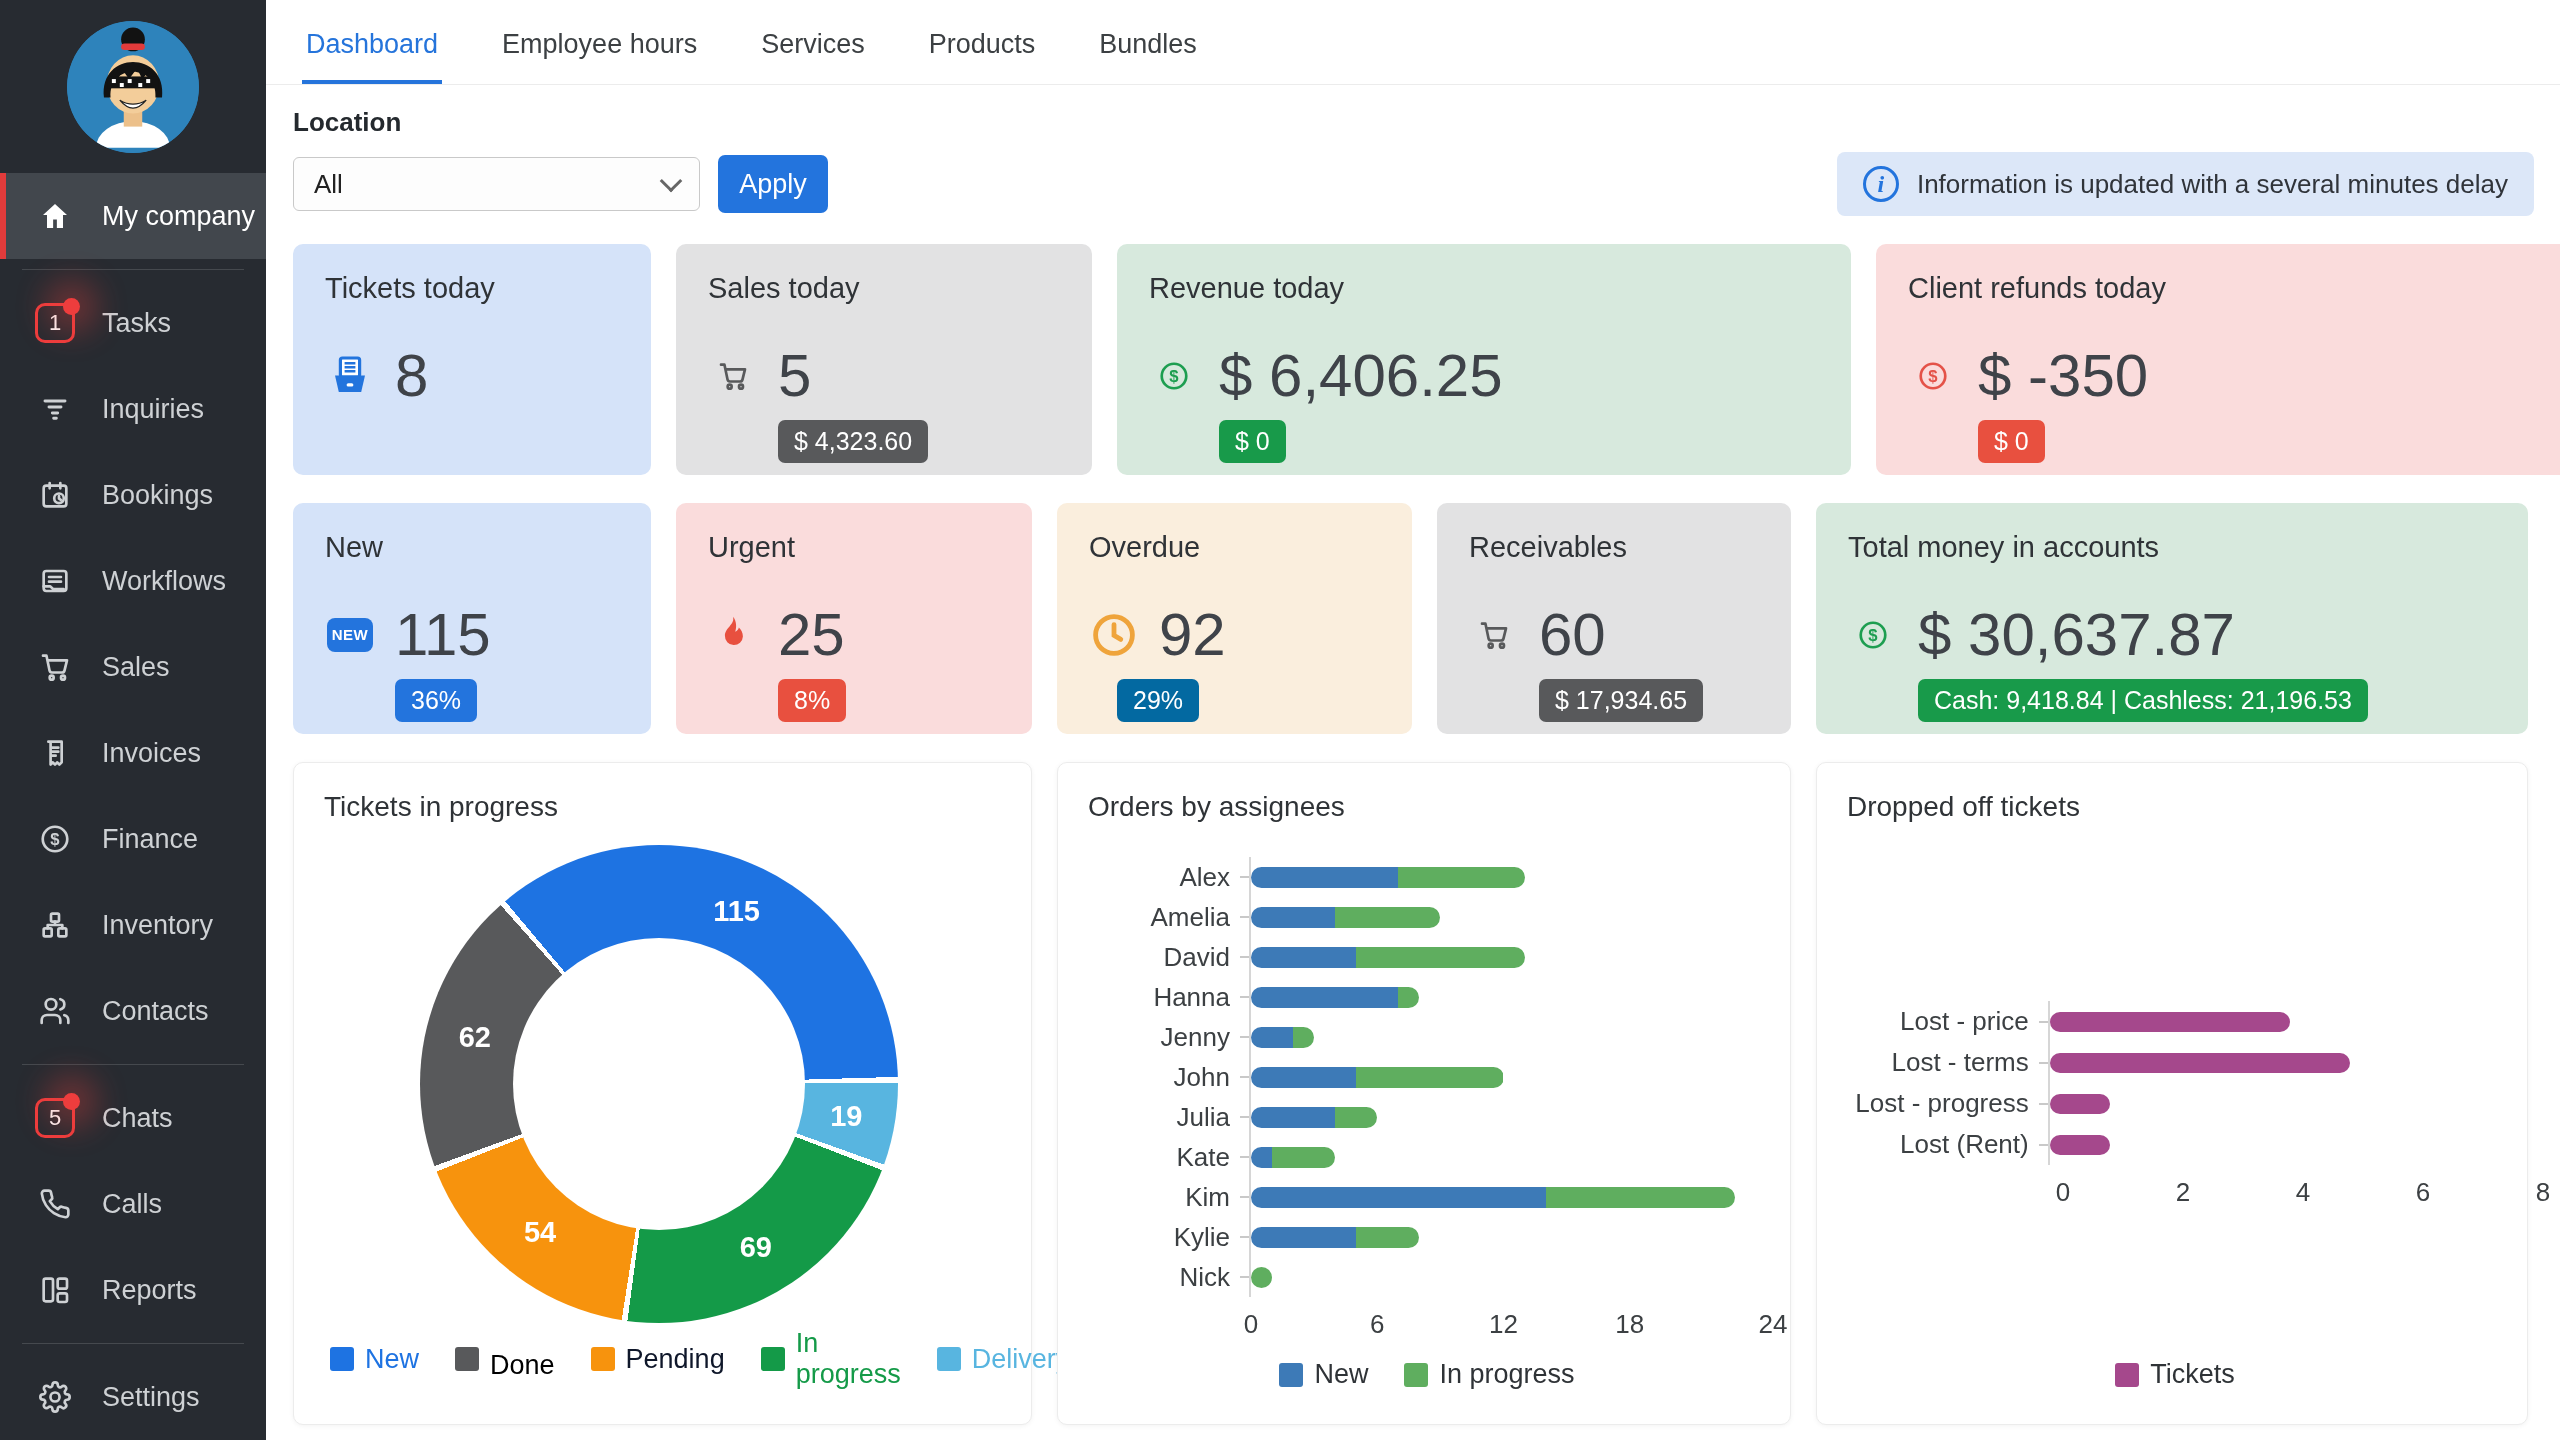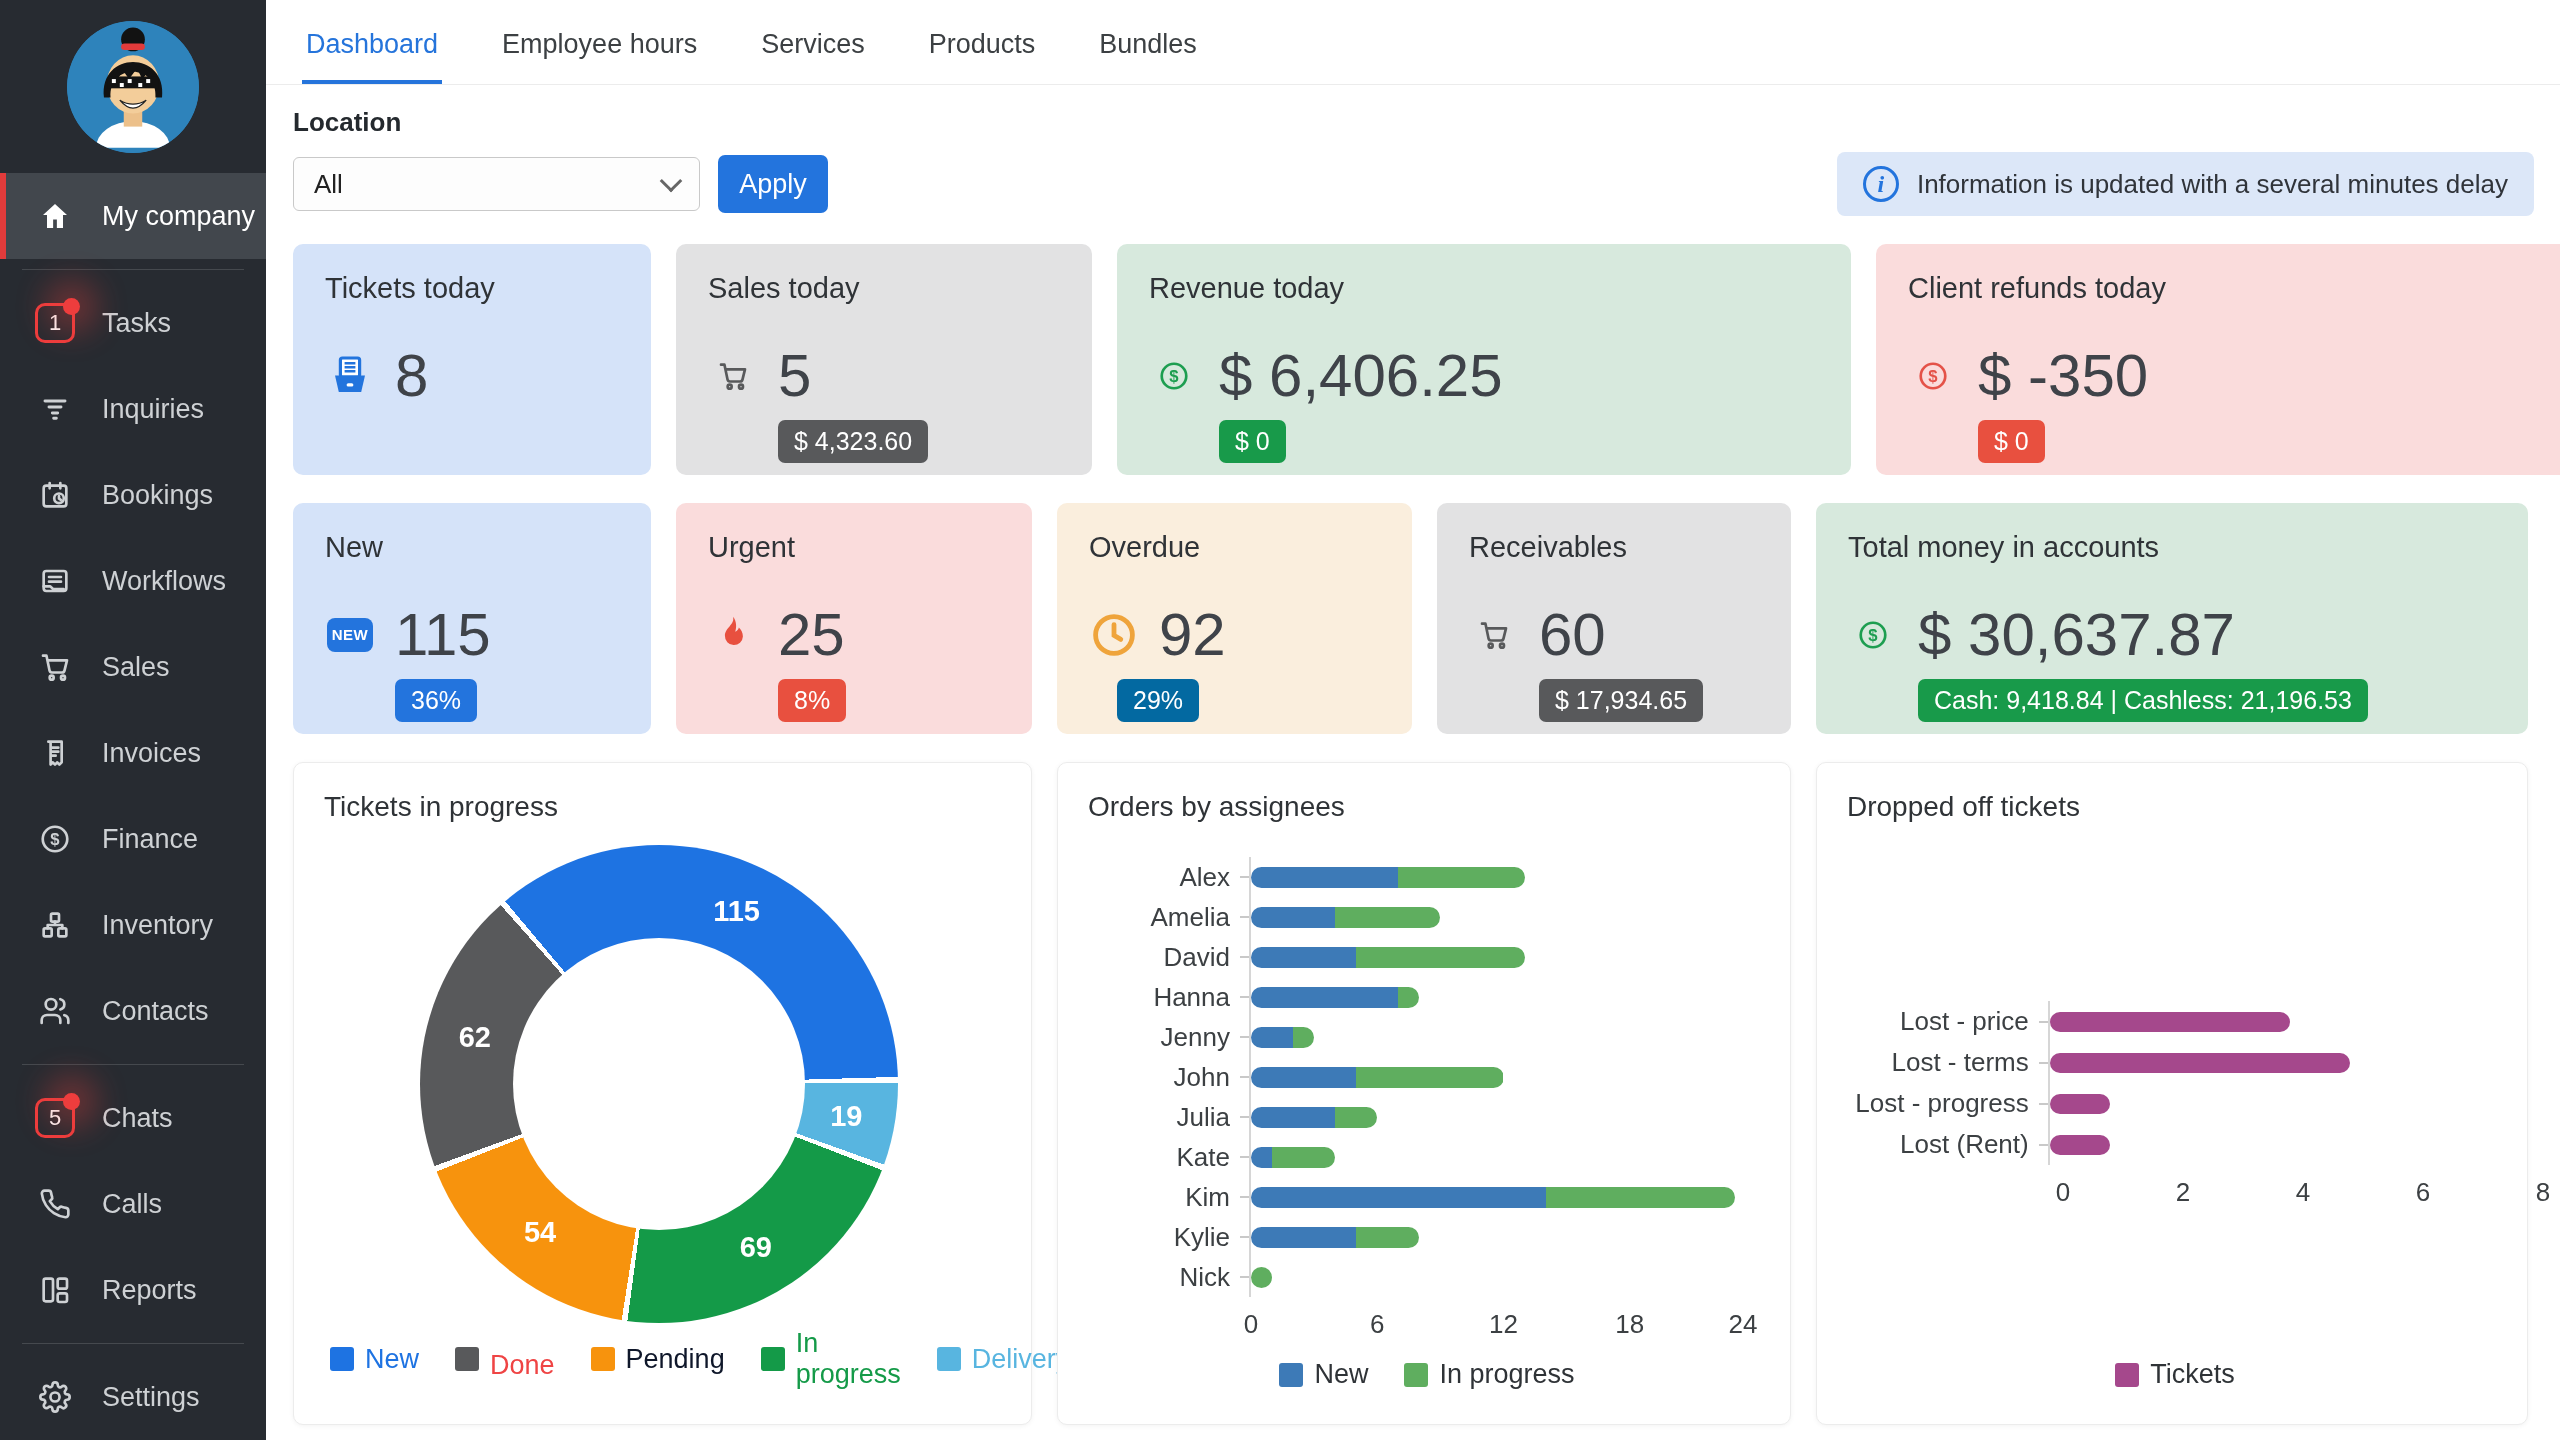--- a/index.html
+++ b/index.html
@@ -346,21 +346,21 @@
               <div class="donut-label" style="left: 120.046px; top: 387.155px;">54</div>
               <div class="donut-label" style="left: 54.8181px; top: 192.341px;">62</div>
             </div>
           <div class="legend" id="donut-legend">
               <span class="lg-item">
                 <span class="lg-sq" style="background: rgb(30, 115, 226);"></span>
                 <span style="color: rgb(30, 115, 226);">New</span>
               </span>
               <span class="lg-item">
                 <span class="lg-sq" style="background: rgb(88, 89, 91);"></span>
-                <span style="color: #ef4444; margin-top: 12px;">Done</span>
+                <span style="color: #000000; margin-top: 12px;">Done</span>
               </span>
               <span class="lg-item">
                 <span class="lg-sq" style="background: rgb(247, 147, 13);"></span>
                 <span style="color: #0f172a;">Pending</span>
               </span>
               <span class="lg-item">
                 <span class="lg-sq" style="background: rgb(20, 154, 72);"></span>
                 <span style="color: rgb(20, 154, 72);">In progress</span>
               </span>
               <span class="lg-item">
@@ -479,21 +479,21 @@
                   <div class="hbar" style="width: 21.0417px; height: 21px;">
                     <div class="hseg" style="width: 100%; background: rgb(95, 174, 95);"></div>
                   </div>
                 </div>
               </div>
               <div class="haxis" style="margin-left: 163px; width: 505px;">
                 <span style="left: 0px;">0</span>
                 <span style="left: 126.25px;">6</span>
                 <span style="left: 252.5px;">12</span>
                 <span style="left: 378.75px;">18</span>
-                <span style="left: 492px;">24</span>
+                <span style="left: 522px;">24</span>
               </div>
             </div>
           <div class="legend center" id="stacked-legend">
               <span class="lg-item">
                 <span class="lg-sq" style="background: rgb(61, 122, 183);"></span>
                 <span>New</span>
               </span>
               <span class="lg-item">
                 <span class="lg-sq" style="background: rgb(95, 174, 95);"></span>
                 <span>In progress</span>

